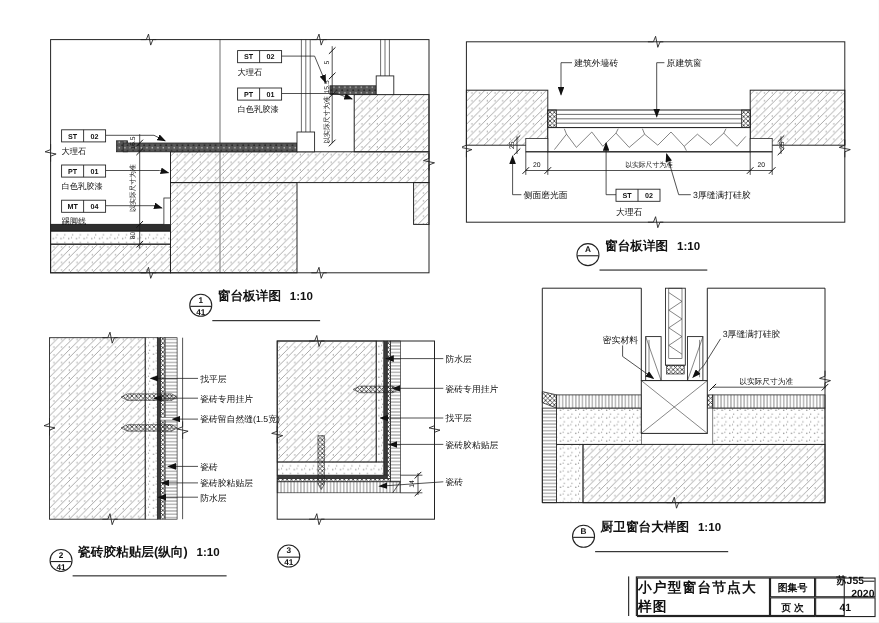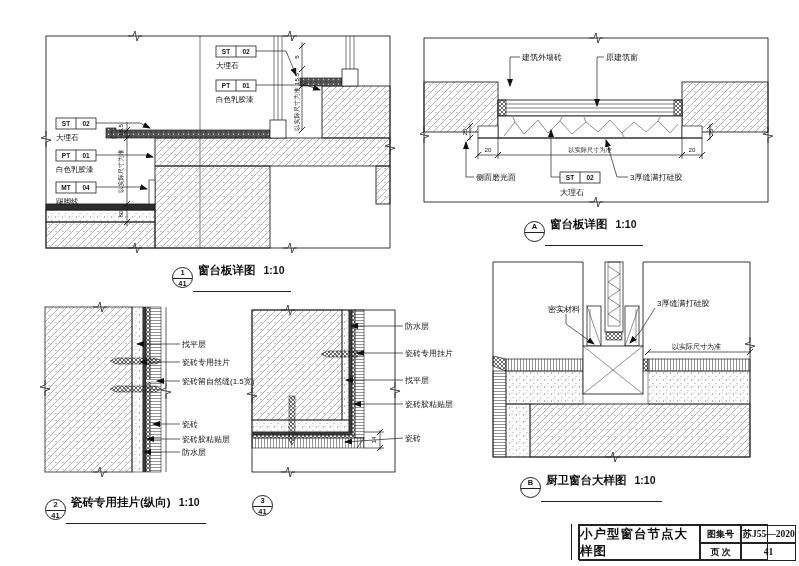--- a/index.html
+++ b/index.html
@@ -11,21 +11,21 @@
   .dtitle{display:flex;align-items:center;margin-top:5px;}
   .badge{width:21px;height:21px;border:1.2px solid #222;border-radius:50%;
          box-sizing:border-box;text-align:center;font-size:7.5px;font-weight:bold;flex:none;}
   .badge .bt{height:50%;border-bottom:1px solid #222;display:flex;align-items:center;justify-content:center;}
   .badge .bb{height:50%;display:flex;align-items:center;justify-content:center;}
   .ttext{font-weight:bold;font-size:11.5px;border-bottom:1.2px solid #222;
          padding:0 6px 14px 5px;white-space:nowrap;line-height:14px;}
   .scale{margin-left:8px;font-size:10.5px;font-weight:bold;}
   .tblock{position:absolute;left:578px;top:524px;width:190px;height:36px;
           display:grid;grid-template-columns:121px 41px 55px;grid-template-rows:18px 18px;
-          border:1.3px solid #222;box-sizing:border-box;font-family:Liberation Serif, serif;}
+          border:1.3px solid #222;box-sizing:border-box;}
   .tblock>div{border:0.6px solid #222;display:flex;align-items:center;justify-content:center;
           font-weight:bold;box-sizing:border-box;}
   .tb-title{grid-row:1/3;font-size:12.5px;letter-spacing:1px;}
   .tb-lab{font-size:9px;}
   .tb-val{font-size:9.5px;text-align:right;}
   .frameline{position:absolute;left:571px;top:524px;width:1px;height:36px;background:#222;}
 </style>
 </head>
 <body>
 
@@ -268,21 +268,21 @@
         <text x="142" y="150">瓷砖胶粘贴层</text>
         <text x="142" y="163">防水层</text>
       </g>
     </svg>
     <div class="dtitle" style="padding-left:5px;">
       <div class="badge">
         <div class="bt">2</div>
         <div class="bb">41</div>
       </div>
       <div class="ttext">
-        <span>瓷砖专用挂片(纵向)</span><span class="scale">1:10</span>
+        <span>瓷砖胶粘贴层(纵向)</span><span class="scale">1:10</span>
       </div>
     </div>
   </figure>
 
   <figure style="left:245px;top:292px;width:230px;height:234px;">
     <svg width="230" height="198" viewBox="0 0 230 198">
       <g stroke="#222" stroke-width="0.8" fill="none">
         <rect x="7" y="18" width="143" height="162" stroke-width="0.9"></rect>
         <rect x="7" y="18" width="90" height="110" fill="url(#pH)"></rect>
         <rect x="97" y="18" width="7" height="110" fill="url(#pS)" stroke-width="0.6"></rect>

